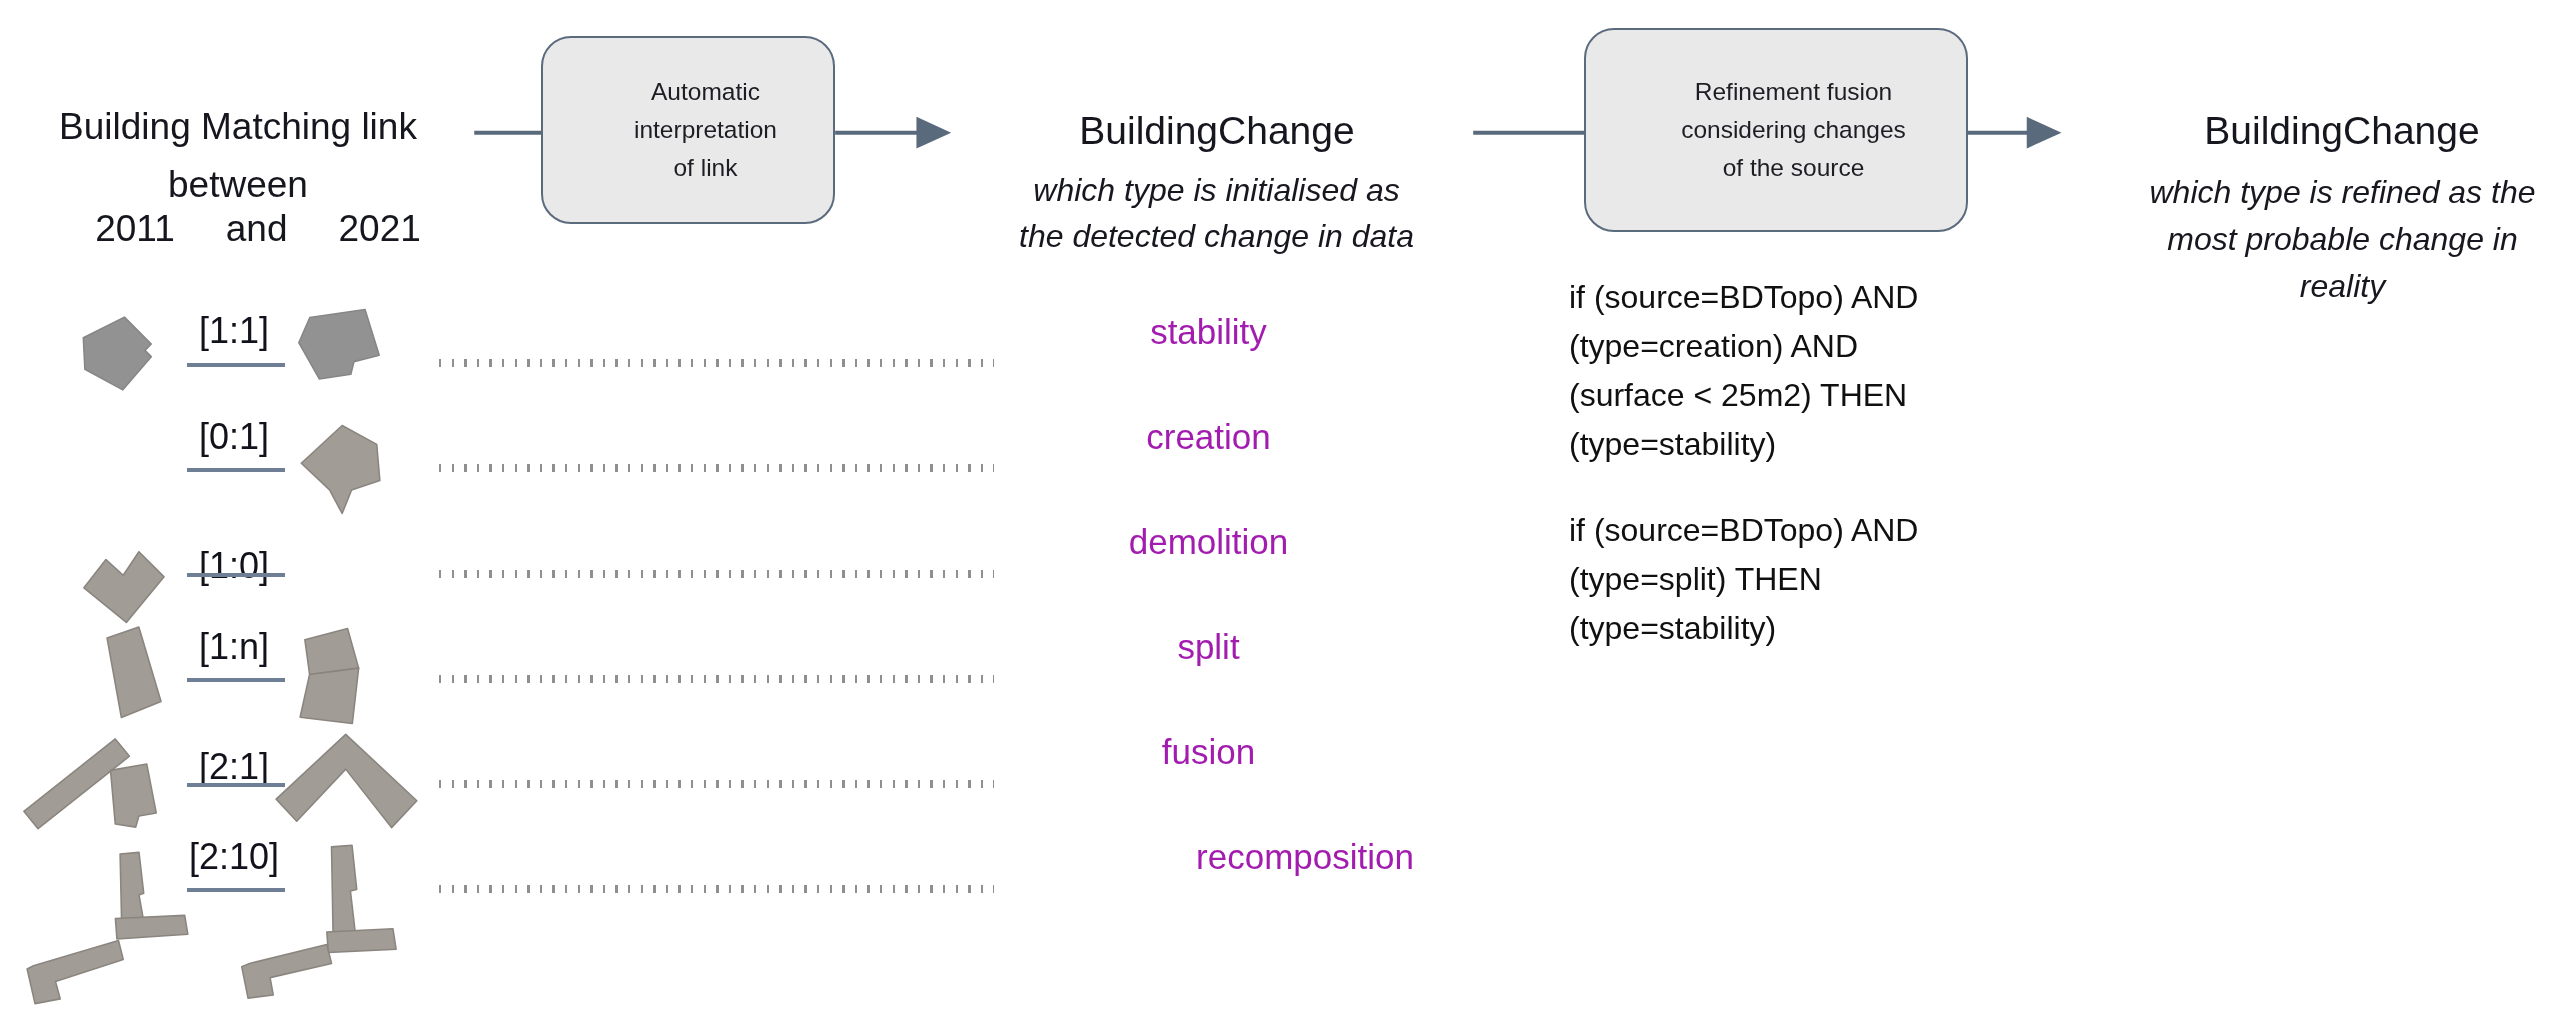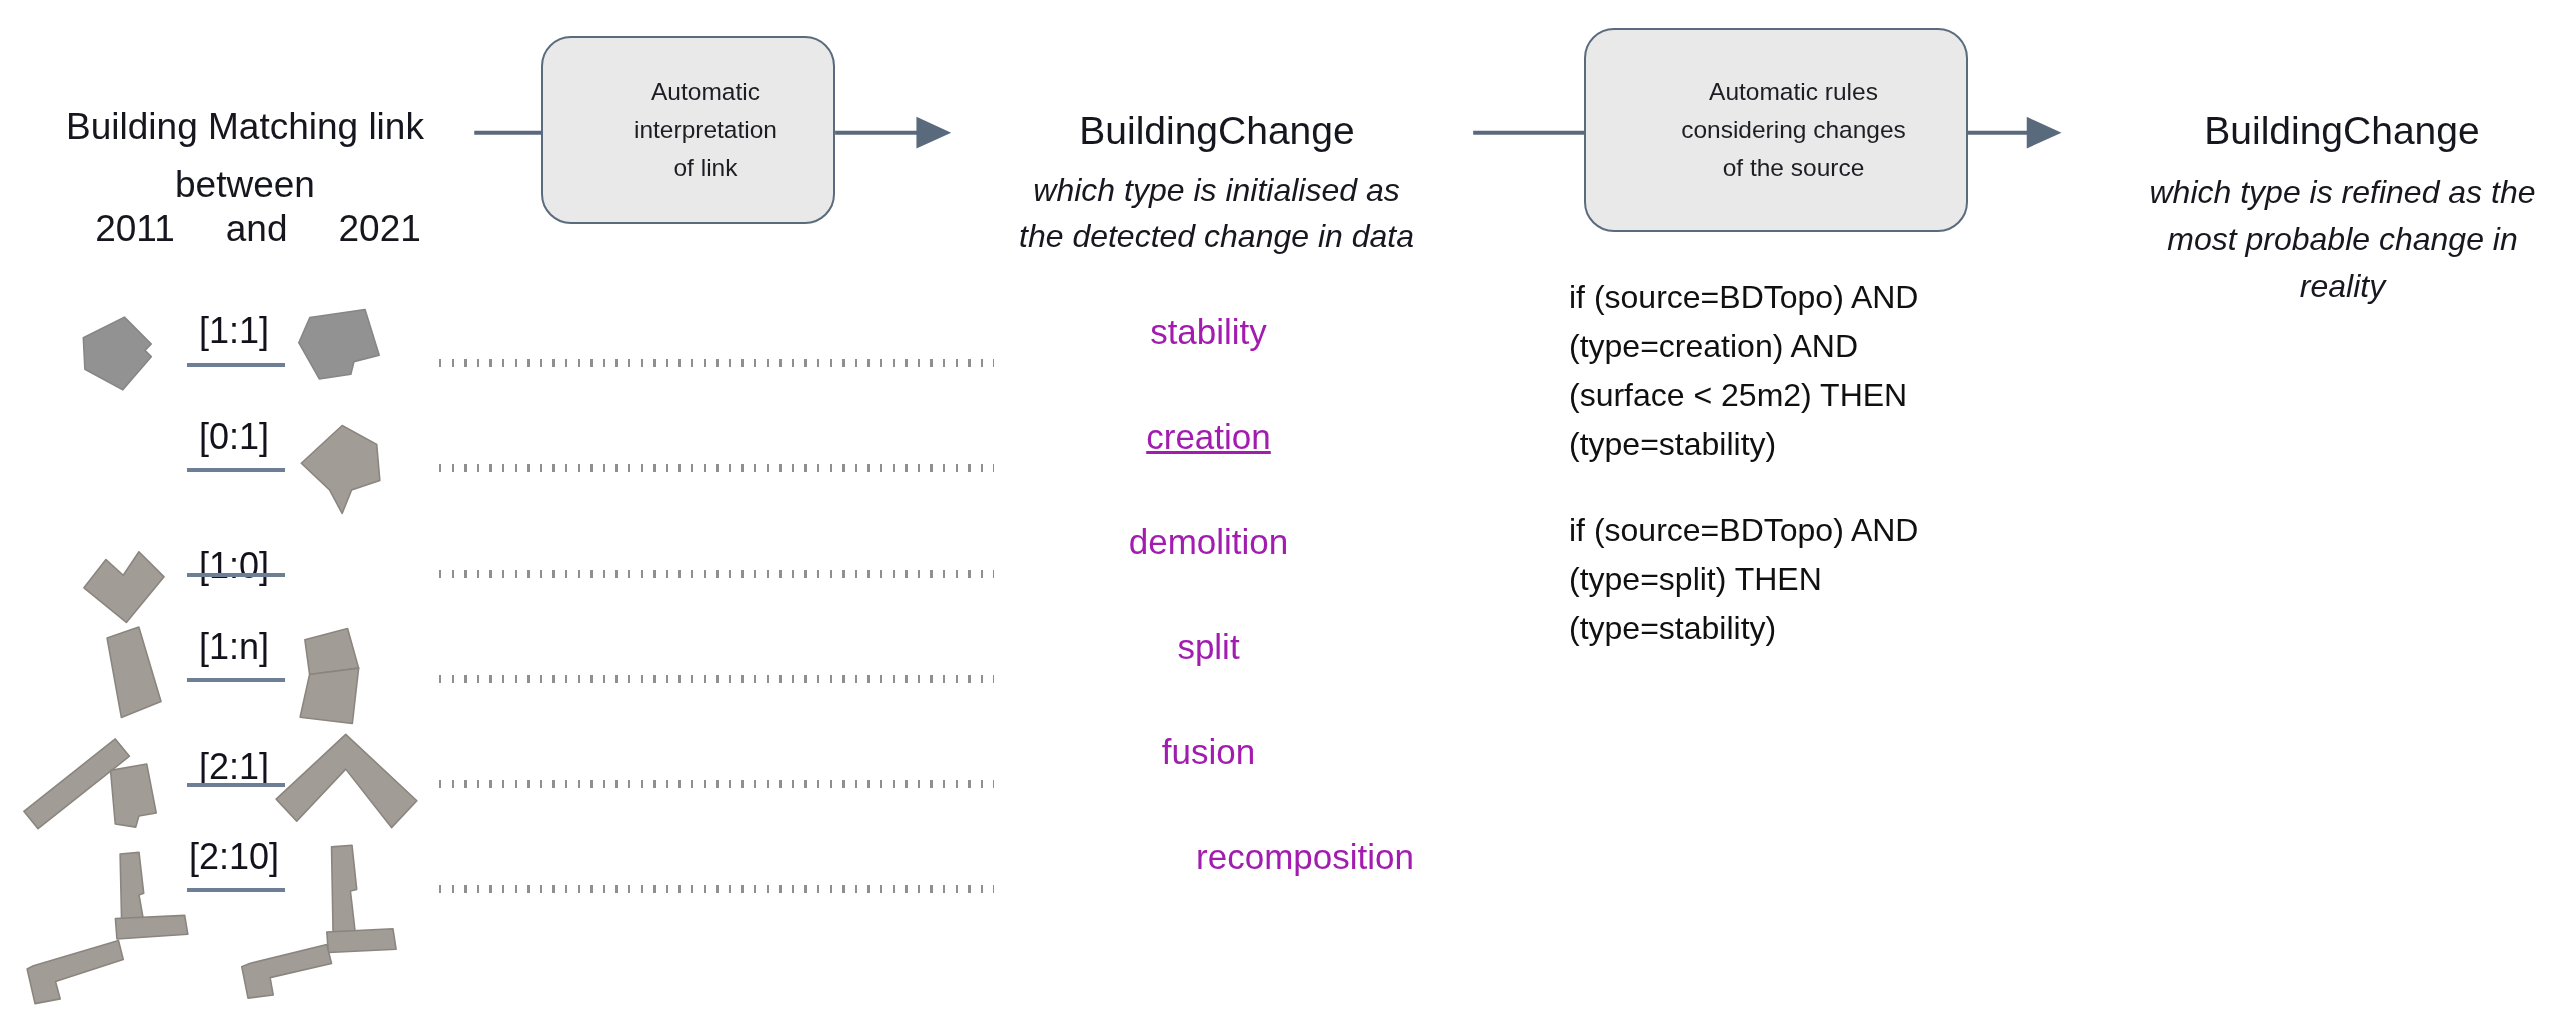--- a/index.html
+++ b/index.html
@@ -19,21 +19,21 @@
     width:2576px;height:1010px;
     font-family:"Liberation Sans", sans-serif;
     color:var(--text);
     overflow:hidden;
   }
   #canvas{position:relative;width:2576px;height:1010px;background:#ffffff;}
 
   .abs{position:absolute;}
 
   
-  .title-line{left:11px;width:468px;text-align:center;font-size:37px;color:#16161f;white-space:nowrap;}
+  .title-line{left:4px;width:468px;text-align:center;font-size:37px;color:#16161f;white-space:nowrap;}
   .years-line{left:0;width:468px;display:flex;justify-content:center;gap:51px;font-size:37px;color:#16161f;}
 
   
   .process-box{
     background:var(--box-fill);
     border:2.4px solid var(--box-border);
     border-radius:30px;
     display:flex;flex-direction:column;align-items:center;justify-content:center;
     font-size:24.5px;line-height:38px;color:#1d1d24;text-align:center;padding-left:35px;
   }
@@ -88,21 +88,21 @@
     <span>2021</span>
   </div>
 
   <div class="abs process-box" style="left:541px;top:36px;width:294px;height:188px;">
     <div>Automatic</div>
     <div>interpretation</div>
     <div>of link</div>
   </div>
 
   <div class="abs process-box" style="left:1584px;top:28px;width:384px;height:204px;">
-    <div>Automatic rules</div>
+    <div>Refinement fusion</div>
     <div>considering changes</div>
     <div>of the source</div>
   </div>
 
   <div class="abs col-heading" style="left:980px;top:109px;width:474px;">BuildingChange</div>
   <div class="abs col-subtitle sub-mid" style="left:940px;top:167px;width:553px;">
     <div>which type is initialised as</div>
     <div>the detected change in data</div>
   </div>
 
@@ -128,21 +128,21 @@
   <div class="abs row-underline" style="left:187px;top:888px;width:98px;"></div>
 
   <div class="abs dotted-line" style="left:439px;top:359px;width:555px;"></div>
   <div class="abs dotted-line" style="left:439px;top:464px;width:555px;"></div>
   <div class="abs dotted-line" style="left:439px;top:570px;width:555px;"></div>
   <div class="abs dotted-line" style="left:439px;top:675px;width:555px;"></div>
   <div class="abs dotted-line" style="left:439px;top:780px;width:555px;"></div>
   <div class="abs dotted-line" style="left:439px;top:885px;width:555px;"></div>
 
   <div class="abs type-label" style="left:1003px;top:312px;">stability</div>
-  <div class="abs type-label" style="left:1003px;top:417px;text-decoration:underline;">creation</div>
+  <div class="abs type-label" style="left:1003px;top:417px;">creation</div>
   <div class="abs type-label" style="left:1003px;top:522px;">demolition</div>
   <div class="abs type-label" style="left:1003px;top:627px;">split</div>
   <div class="abs type-label" style="left:1003px;top:732px;">fusion</div>
   <div class="abs type-label" style="left:1003px;top:837px;text-align:right;">recomposition</div>
 
   <div class="abs rule-block" style="left:1569px;top:273px;">
     <div>if (source=BDTopo) AND</div>
     <div>(type=creation) AND</div>
     <div>(surface &lt; 25m2) THEN</div>
     <div>(type=stability)</div>

